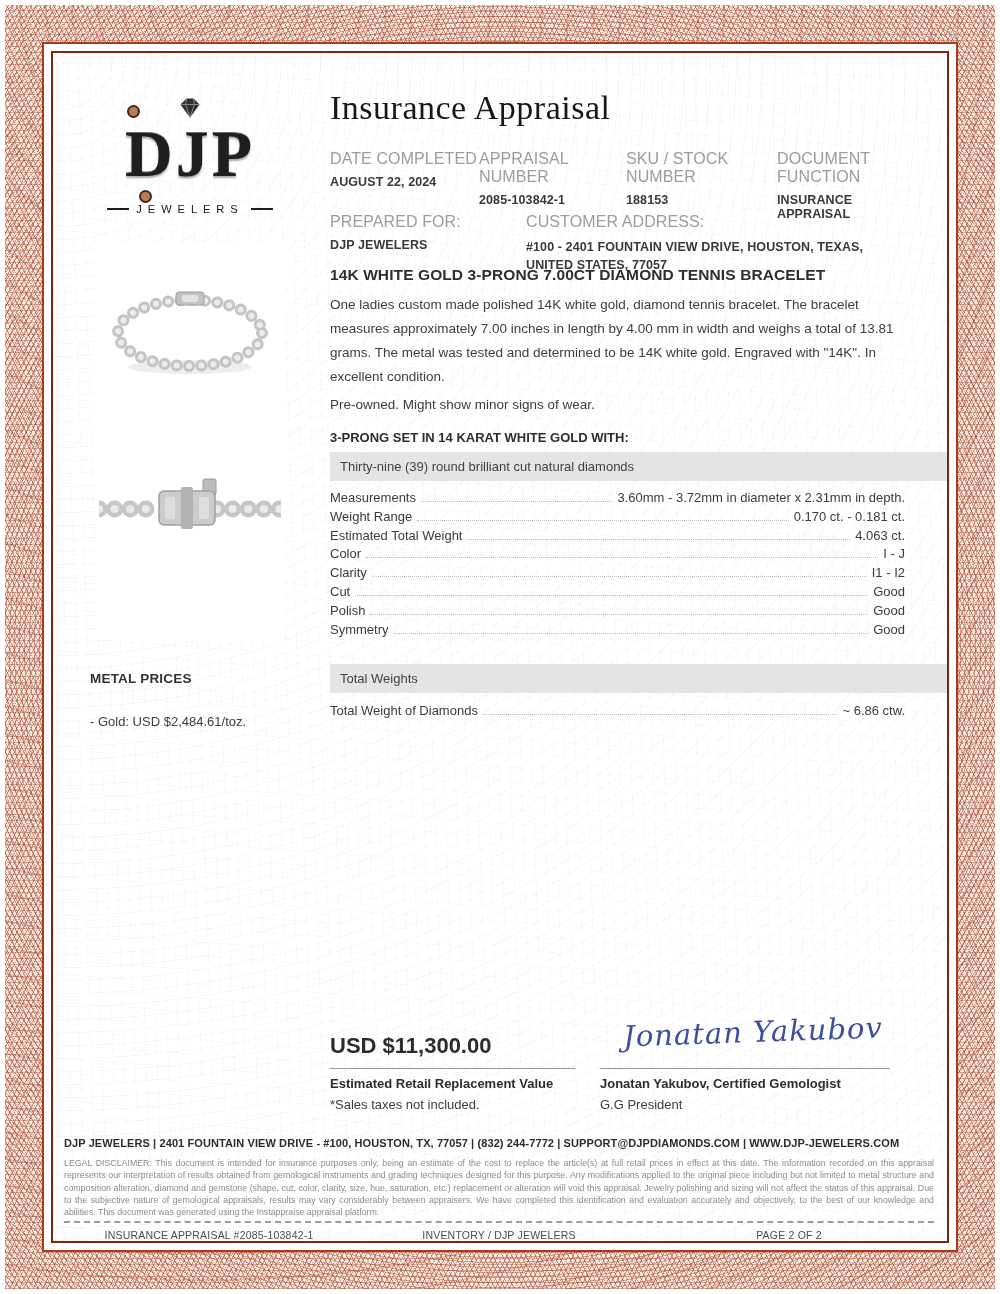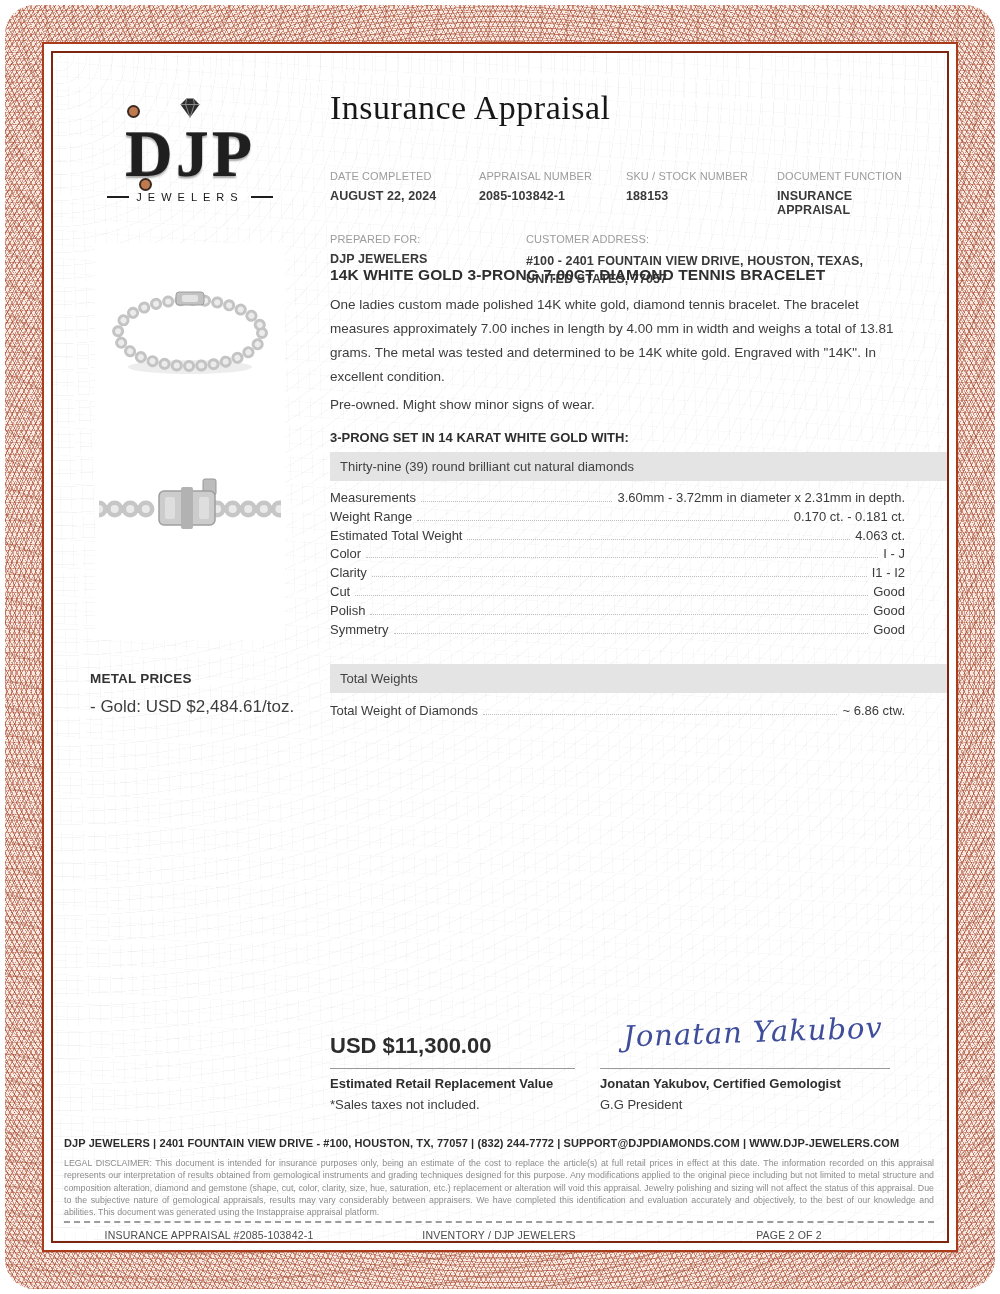--- a/index.html
+++ b/index.html
@@ -11,21 +11,20 @@
   
   .frame{
     width:100%;height:100%;padding:37px;
     background-color:#f6e9e1;
     background-image:
       repeating-linear-gradient(63deg, rgba(168,52,22,.50) 0 0.8px, rgba(0,0,0,0) 0.8px 4.2px),
       repeating-linear-gradient(-63deg, rgba(168,52,22,.50) 0 0.8px, rgba(0,0,0,0) 0.8px 4.2px),
       repeating-linear-gradient(0deg, rgba(150,42,14,.30) 0 1px, rgba(0,0,0,0) 1px 6px),
       repeating-radial-gradient(circle at 50% 50%, rgba(140,38,12,.35) 0 1px, rgba(0,0,0,0) 1px 5px),
       repeating-radial-gradient(circle at 20% 0%, rgba(120,30,8,.18) 0 2px, rgba(0,0,0,0) 2px 26px);
-    border-radius: 29px;
   }
   .mat{width:100%;height:100%;border:2px solid #aa3c1b;background:#ffffff;padding:7px;}
   .content{
     position:relative;width:100%;height:100%;border:2px solid #7e2512;background:#ffffff;overflow:hidden;
     background-image:
       repeating-radial-gradient(circle at 7px 4px, rgba(90,90,90,.055) 0 0.8px, rgba(0,0,0,0) 0.8px 13px),
       repeating-linear-gradient(88deg, rgba(90,90,90,.035) 0 0.8px, rgba(0,0,0,0) 0.8px 11px),
       repeating-linear-gradient(4deg, rgba(90,90,90,.03) 0 0.8px, rgba(0,0,0,0) 0.8px 14px);
   }
   .abs{position:absolute;}
@@ -34,36 +33,36 @@
   .logo{left:42px;top:42px;width:190px;text-align:center;}
   .logo-diamond{height:24px;}
   .logo-word{
     font-family:"Liberation Serif",serif;font-weight:700;font-size:66px;line-height:70px;
     color:#1f1f1f;letter-spacing:3px;text-shadow:0 2px 2px rgba(0,0,0,.35), 0 -1px 0 #6a6a6a;
     position:relative;
   }
   .logo-gear{position:absolute;width:9px;height:9px;border-radius:50%;background:#c07a50;box-shadow:0 0 0 2px #3a2a20;}
   .logo-gear.g1{left:34px;top:12px;}
   .logo-gear.g2{left:46px;bottom:14px;}
-  .logo-sub{display:flex;align-items:center;justify-content:center;gap:7px;margin-top:2px;}
+  .logo-sub{display:flex;align-items:center;justify-content:center;gap:7px;margin-top:14px;}
   .logo-sub .dash{width:22px;height:1.5px;background:#1d1d1d;}
   .logo-sub .txt{font-size:11px;letter-spacing:6px;color:#161616;font-weight:400;white-space:nowrap;}
 
   
   .doc-title{left:277px;top:36px;font-family:"Liberation Serif",serif;font-size:34px;color:#171717;letter-spacing:0.5px;}
   .meta-grid{left:277px;top:97px;display:grid;grid-template-columns:149px 147px 151px auto;width:575px;}
-  .meta-label{font-size:11px;color:#9c9c9c;letter-spacing:0.1px;margin-top:20px;}
+  .meta-label{font-size:16px;color:#9c9c9c;letter-spacing:0.1px;}
   .meta-value{font-size:12.5px;font-weight:700;color:#393939;margin-top:7px;letter-spacing:0.1px;}
   .prepared-grid{left:277px;top:160px;display:grid;grid-template-columns:196px 385px;width:585px;}
 
   
   .photo-panel{left:42px;top:190px;width:190px;height:397px;background:#ffffff;}
   .metal{left:37px;top:618px;width:220px;}
   .metal-title{font-size:13.5px;font-weight:700;color:#333;letter-spacing:0.2px;}
-  .metal-line{font-size:17px;color:#3d3d3d;margin-top:11px;}
+  .metal-line{font-size:13px;color:#3d3d3d;margin-top:28px;}
 
   
   .main-col{left:277px;top:0;width:575px;height:100%;}
   .item-title{position:absolute;top:213px;left:0;font-size:15.5px;font-weight:700;color:#2e2e2e;letter-spacing:0.1px;}
   .item-desc{position:absolute;top:240px;left:0;width:575px;font-size:13.5px;line-height:24px;color:#3d3d3d;}
   .preowned{position:absolute;top:344px;left:0;font-size:13.5px;color:#3d3d3d;}
   .setting-head{position:absolute;top:377px;left:0;font-size:13px;font-weight:700;color:#2e2e2e;}
   .band{position:absolute;left:0;width:659px;height:29px;background:#e4e4e4;font-size:13px;color:#424242;line-height:29px;padding-left:10px;}
   .band1{top:399px;}
   .band2{top:611px;}

